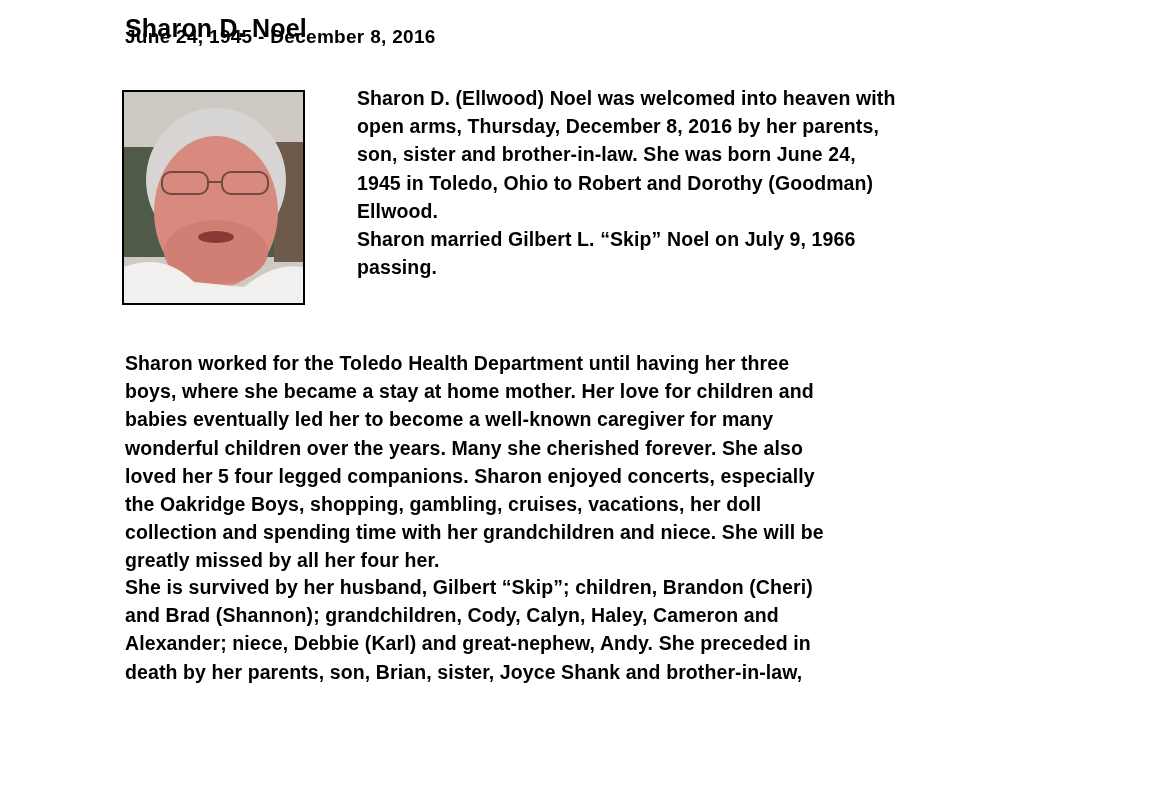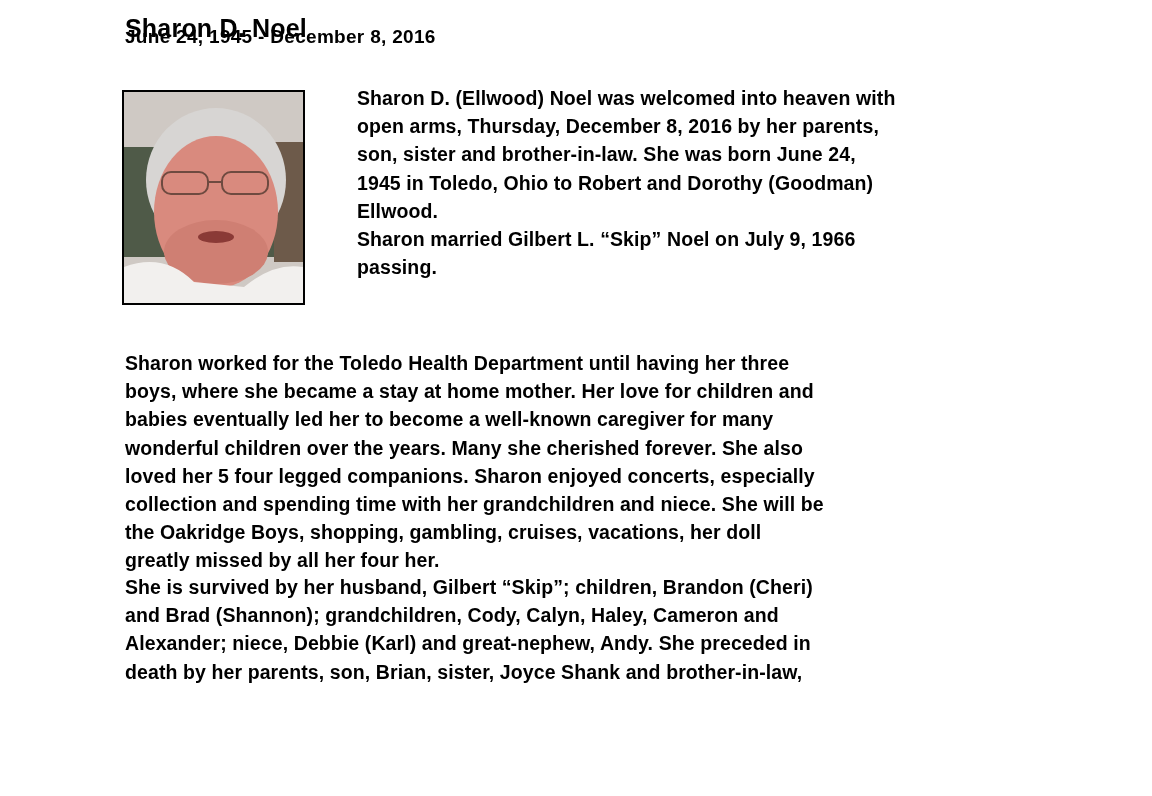--- a/index.html
+++ b/index.html
@@ -49,22 +49,22 @@
   <span>Sharon married Gilbert L. “Skip” Noel on July 9, 1966</span>
   <span>passing.</span>
 </div>
 
 <div class="para p1">
   <span>Sharon worked for the Toledo Health Department until having her three</span>
   <span>boys, where she became a stay at home mother. Her love for children and</span>
   <span>babies eventually led her to become a well-known caregiver for many</span>
   <span>wonderful children over the years. Many she cherished forever. She also</span>
   <span>loved her 5 four legged companions. Sharon enjoyed concerts, especially</span>
+  <span>the Oakridge Boys, shopping, gambling, cruises, vacations, her doll</span>
   <span>collection and spending time with her grandchildren and niece. She will be</span>
-  <span>the Oakridge Boys, shopping, gambling, cruises, vacations, her doll</span>
   <span>greatly missed by all her four her.</span>
 </div>
 
 <div class="para p2">
   <span>She is survived by her husband, Gilbert “Skip”; children, Brandon (Cheri)</span>
   <span>and Brad (Shannon); grandchildren, Cody, Calyn, Haley, Cameron and</span>
   <span>Alexander; niece, Debbie (Karl) and great-nephew, Andy. She preceded in</span>
   <span>death by her parents, son, Brian, sister, Joyce Shank and brother-in-law,</span>
 </div>
 

